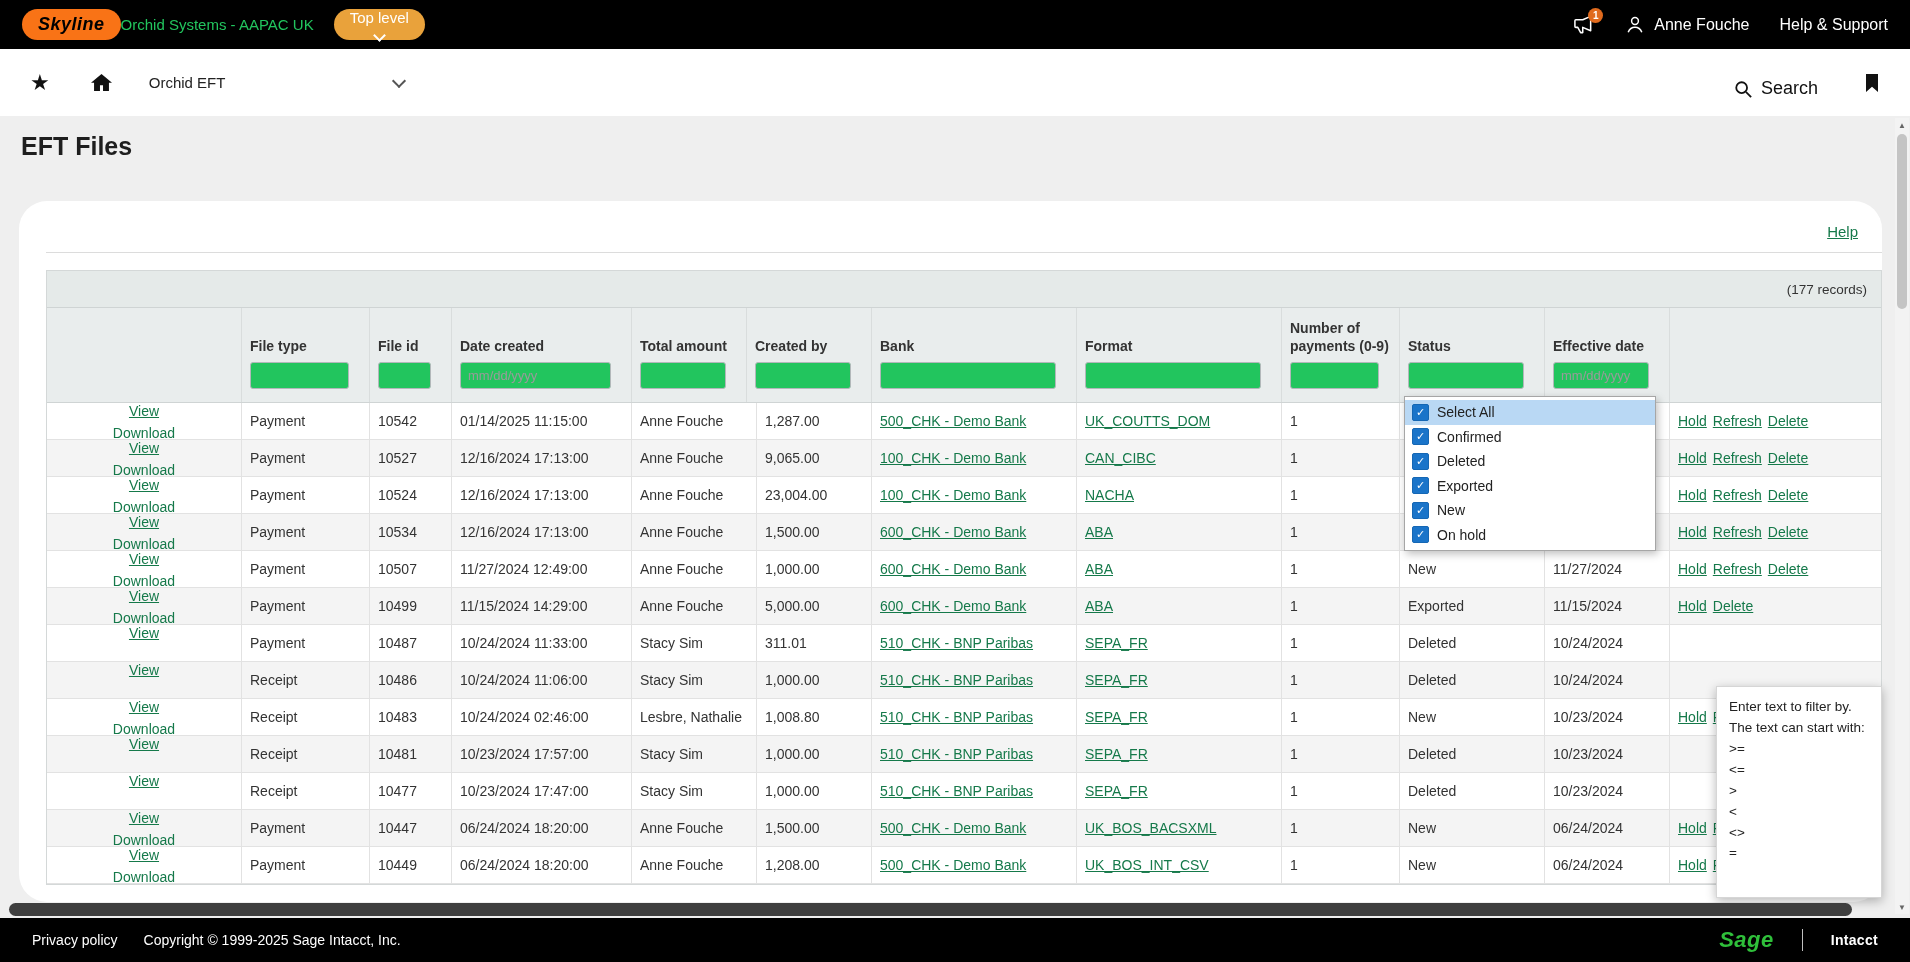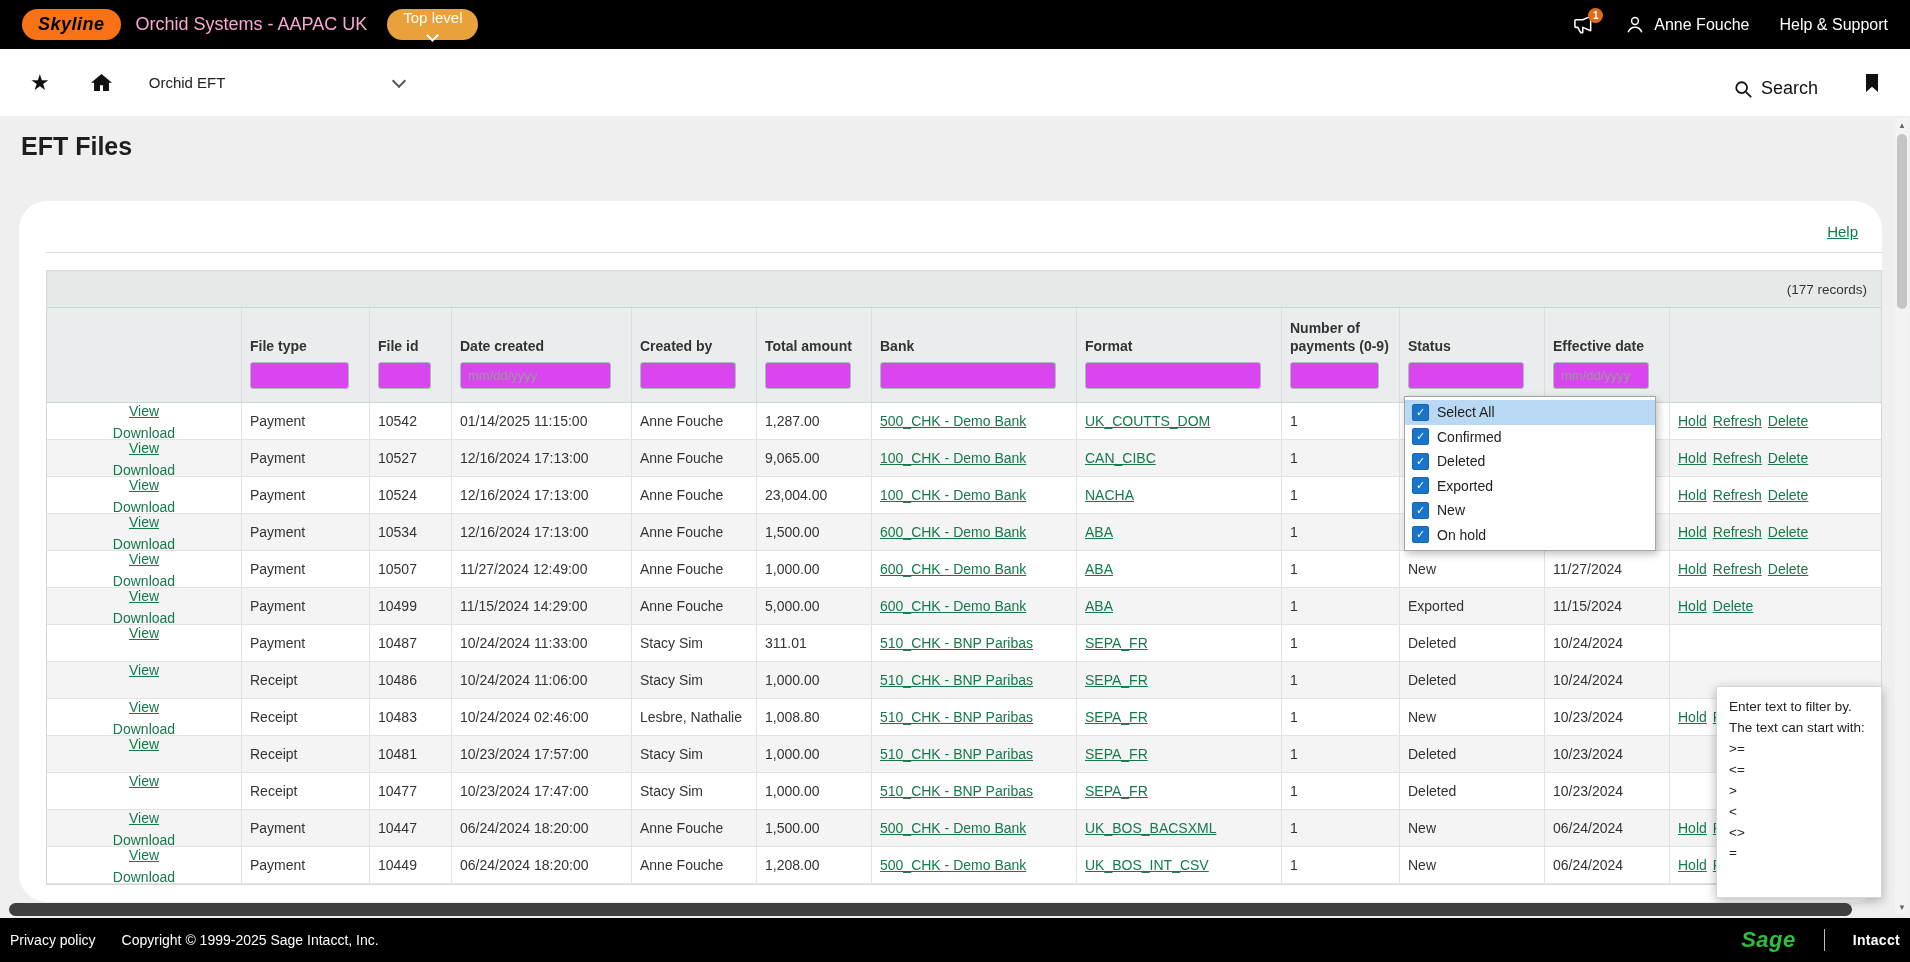--- a/index.html
+++ b/index.html
@@ -6,21 +6,21 @@
   html,body { width:1910px; height:962px; }
   body {
     position:relative; overflow:hidden; background:#efefef;
     font-family:"Liberation Sans", sans-serif;
   }
   
   .topbar { position:absolute; top:0; left:0; width:100%; height:49px; background:#000;
     display:flex; align-items:center; box-sizing:border-box; padding:0 22px; z-index:10; }
   .logo { background:#f97316; color:#000; font-weight:bold; font-style:italic;
     font-size:18px; padding:5px 16px; border-radius:18px; letter-spacing:.5px; }
-  .company { color:#f9a8d4; font-size:18px; margin-left:15px; }
+  .company { color:#22c55e; font-size:15px; }
   .entity-btn { margin-left:20px; background:#e9a23b; border:none; color:#fff; font-size:15px;
     height:31px; padding:0 16px; border-radius:16px; display:flex; align-items:center; gap:9px;
     cursor:pointer; font-family:inherit;flex-direction:column; }
   .chev-w { width:7px; height:7px; border-right:2px solid #fff; border-bottom:2px solid #fff;
     transform:rotate(45deg); margin-top:-4px; }
   .top-right { margin-left:auto; display:flex; align-items:center; gap:30px; color:#fff; font-size:16px; }
   .icon-wrap { position:relative; display:flex; cursor:pointer; }
   .badge { position:absolute; top:-6px; right:-8px; background:#e06a1d; color:#fff; font-size:10px;
     font-weight:bold; width:15px; height:15px; border-radius:50%; display:flex; align-items:center;
     justify-content:center; }
@@ -52,21 +52,21 @@
   .tablewrap { position:absolute; left:27px; top:69px; width:1836px; box-sizing:border-box;
     border:1px solid #d4d8d8; background:#fff; }
   .records { height:37px; background:#e5eae9; display:flex; align-items:center; justify-content:flex-end;
     padding-right:14px; font-size:13.5px; color:#333; border-bottom:1px solid #cfd4d4; box-sizing:border-box; }
   .thead { display:flex; background:#e9eded; border-bottom:1px solid #cfd4d4; height:95px; box-sizing:border-box; }
   .hcell { box-sizing:border-box; border-right:1px solid #d9dddd; display:flex; flex-direction:column;
     justify-content:flex-end; padding:0 8px 13px 8px; }
   .hcell:last-child { border-right:none; }
   .hlabel { font-size:14px; font-weight:bold; color:#333; line-height:1.25; margin-bottom:7px; }
   .hfilter { height:27px; border:1px solid #b2b8ba; border-radius:3px; font-size:13px; padding:0 7px;
-    box-sizing:border-box; width:calc(100% - 12px); color:#333; font-family:inherit; background:#d946ef; }
+    box-sizing:border-box; width:calc(100% - 12px); color:#333; font-family:inherit; background:#22c55e; }
   .hfilter::placeholder { color:#9a9a9a; }
 
   .trow { display:flex; height:37px; border-bottom:1px solid #e2e2e2; box-sizing:border-box; background:#fff; }
   .trow.even { background:#f4f4f4; }
   .tcell { box-sizing:border-box; border-right:1px solid #e2e2e2; padding:0 8px; display:flex;
     align-items:center; font-size:14px; color:#333; white-space:nowrap; overflow:hidden; gap:6px; }
   .tcell:last-child { border-right:none; }
   .c0{width:195px;flex-direction:column;} .c1{width:128px;} .c2{width:82px;} .c3{width:180px;} .c4{width:125px;}
   .c5{width:115px;} .c6{width:205px;} .c7{width:205px;} .c8{width:118px;} .c9{width:145px;}
   .c10{width:125px;} .c11{flex:1;}
@@ -92,21 +92,21 @@
     background:#3f3f3f; z-index:22; cursor:pointer; }
   .vscroll { position:absolute; right:1px; top:118px; width:14px; height:796px; background:#f3f3f3; z-index:22; }
   .varrow { height:14px; display:flex; align-items:center; justify-content:center; font-size:8px;
     color:#666; cursor:pointer; }
   .varrow.down { position:absolute; bottom:0; left:0; width:100%; }
   .vthumb { position:absolute; top:16px; left:2px; width:10px; height:175px; background:#c4c4c4;
     border-radius:5px; cursor:pointer; }
 
   
   .footer { position:absolute; bottom:0; left:0; width:100%; height:44px; background:#000;
-    display:flex; align-items:center; box-sizing:border-box; padding:0 10px; color:#fff;
+    display:flex; align-items:center; box-sizing:border-box; padding:0 32px; color:#fff;
     font-size:14px; gap:26px; z-index:10; }
   .privacy { color:#fff; text-decoration:none; cursor:pointer; }
   .footer-right { margin-left:auto; display:flex; align-items:center; gap:28px; }
   .sage { color:#2fbf3a; font-size:22px; font-weight:bold; font-style:italic; letter-spacing:.5px; }
   .fdivider { width:1px; height:22px; background:#fff; opacity:.75; }
   .intacct { font-size:14px; font-weight:bold; letter-spacing:.3px; }
 </style>
 </head>
 <body>
 
@@ -176,26 +176,26 @@
             <input type="text" class="hfilter" style="">
           </div>
           <div class="hcell c2">
             <div class="hlabel">File id</div>
             <input type="text" class="hfilter" style="">
           </div>
           <div class="hcell c3">
             <div class="hlabel">Date created</div>
             <input type="text" class="hfilter" placeholder="mm/dd/yyyy" style="">
           </div>
+          <div class="hcell c5">
+            <div class="hlabel">Total amount</div>
+            <input type="text" class="hfilter" style="">
+          </div>
           <div class="hcell c4">
             <div class="hlabel">Created by</div>
-            <input type="text" class="hfilter" style="">
-          </div>
-          <div class="hcell c5">
-            <div class="hlabel">Total amount</div>
             <input type="text" class="hfilter" style="">
           </div>
           <div class="hcell c6">
             <div class="hlabel">Bank</div>
             <input type="text" class="hfilter" style="">
           </div>
           <div class="hcell c7">
             <div class="hlabel">Format</div>
             <input type="text" class="hfilter" style="">
           </div>

